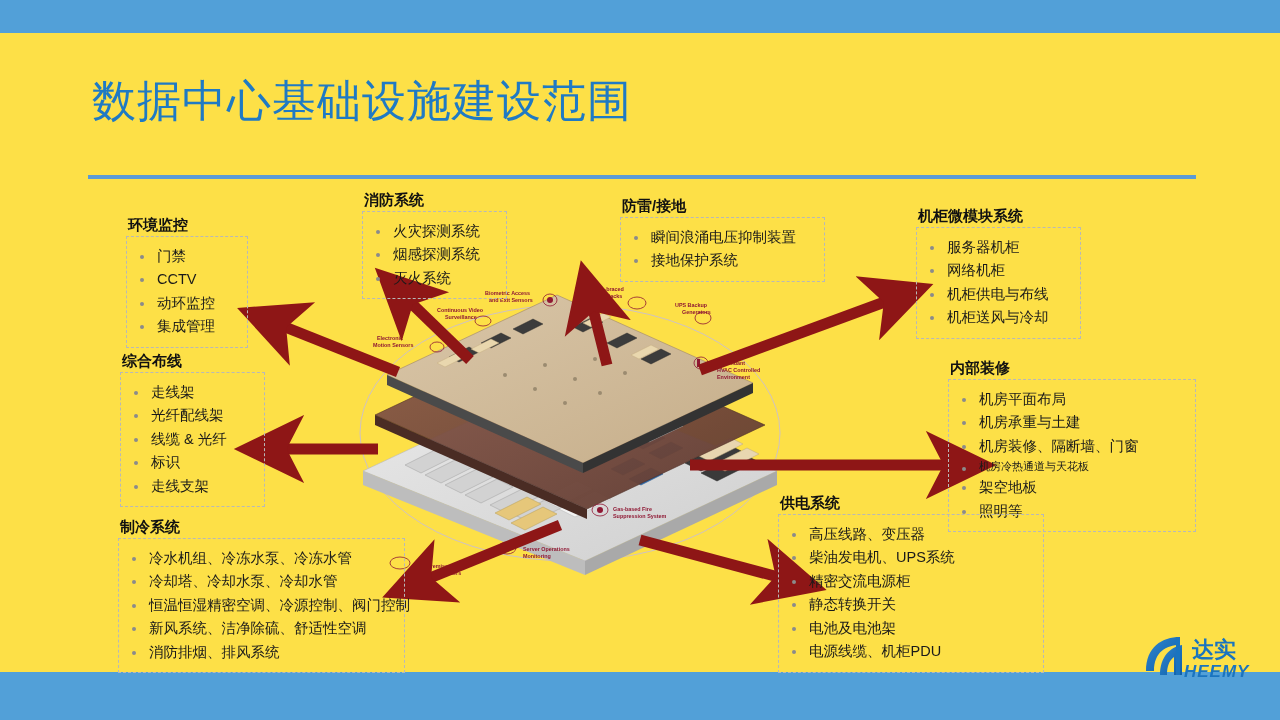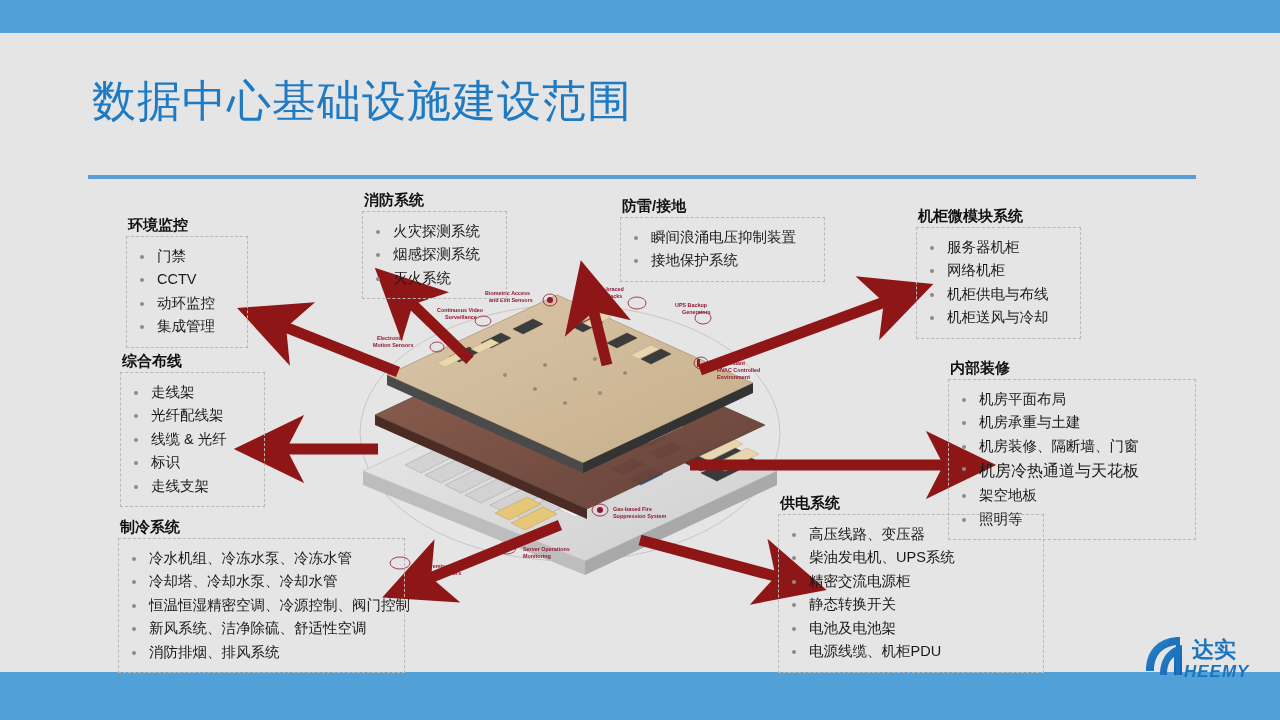--- a/index.html
+++ b/index.html
@@ -2,21 +2,21 @@
 <html><head>
 <meta charset="utf-8">
 <style>
   html,body{margin:0;padding:0;}
   body{
     width:1280px;height:720px;
     background:#ffffff;
     font-family:"Liberation Sans","DejaVu Sans",sans-serif;
     overflow:hidden;position:relative;
   }
-  .slide{position:absolute;left:0;top:0;width:1280px;height:720px;background:#e5e5e5;}
+  .slide{position:absolute;left:0;top:0;width:1280px;height:720px;background:#fde047;}
 
   .bar-top{position:absolute;left:0;top:0;width:1280px;height:33px;background:#52a0d8;}
   .bar-bottom{position:absolute;left:0;top:672px;width:1280px;height:48px;background:#52a0d8;}
 
   .title{
     position:absolute;left:92px;top:72px;
     font-size:44px;font-weight:400;color:#1f7ac4;
     letter-spacing:1px;white-space:nowrap;
   }
   .title-rule{position:absolute;left:88px;top:175px;width:1108px;height:4px;background:#5b9bd5;}
@@ -41,21 +41,21 @@
   ul.items li{
     position:relative;
     font-size:14.5px;color:#1a1a1a;
     line-height:1.62;
     padding-left:26px;white-space:nowrap;
   }
   ul.items li::before{
     content:"";position:absolute;left:9px;top:10px;
     width:4px;height:4px;border-radius:50%;background:#8b8b8b;
   }
-  ul.items li.small{font-size:16px;}
+  ul.items li.small{font-size:11px;}
   ul.items li.small::before{top:9px;}
 
   
   #g-env       {left:126px;top:216px;}
   #g-env .grp-box{width:122px;}
   #g-fire      {left:362px;top:191px;}
   #g-fire .grp-box{width:145px;}
   #g-light     {left:620px;top:197px;}
   #g-light .grp-box{width:205px;}
   #g-cab       {left:916px;top:207px;}

